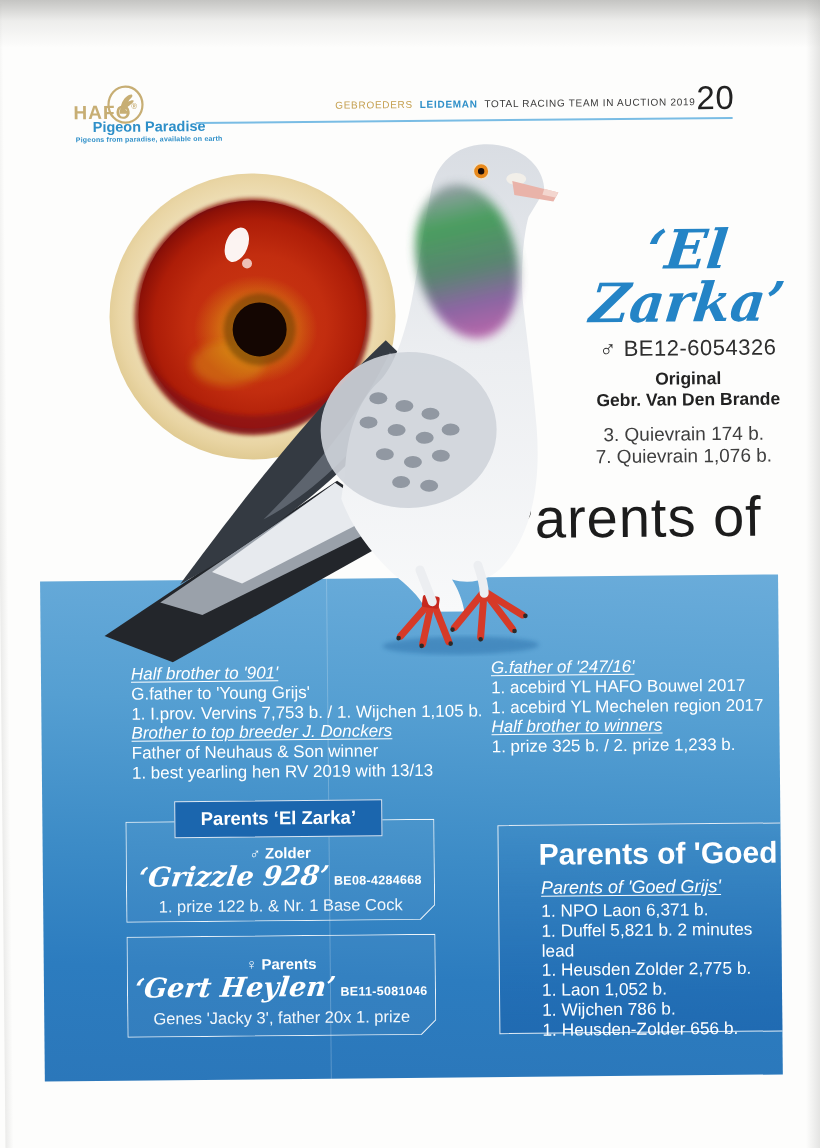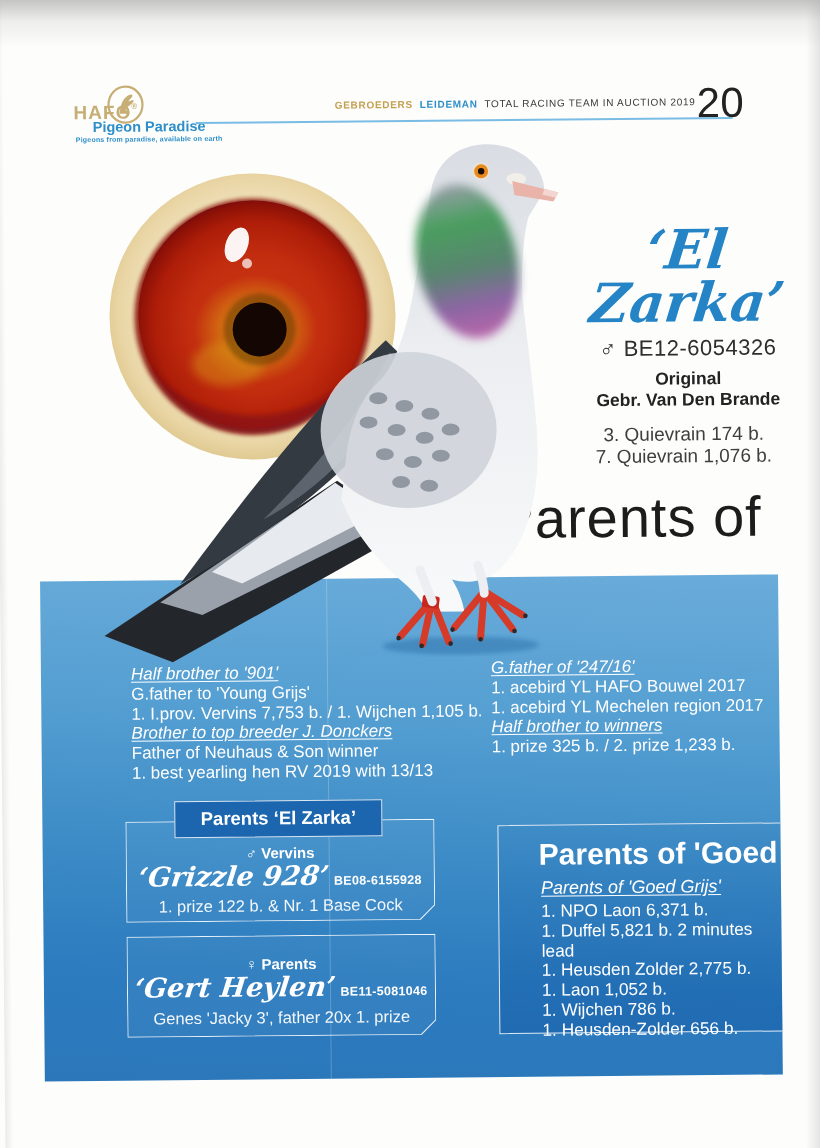--- a/index.html
+++ b/index.html
@@ -19,23 +19,23 @@
   .scan-right{right:0;top:0;width:14px;height:1148px;
     background:linear-gradient(90deg,rgba(255,255,255,0),rgba(170,170,168,.30));}
   .scan-left{left:0;top:0;width:8px;height:1148px;
     background:linear-gradient(90deg,rgba(180,180,178,.25),rgba(255,255,255,0));}
   
   .brand-word{left:78px;top:99px;font-size:19px;font-weight:bold;letter-spacing:1px;color:#c7ae74;}
   .brand-reg{font-size:8px;vertical-align:top;}
   .brand-sub{left:97px;top:116px;font-size:14.5px;font-weight:bold;color:#2e8fc8;}
   .brand-tag{left:80px;top:133px;font-size:7px;font-weight:bold;color:#2e8fc8;letter-spacing:.2px;}
   .auction-title{left:0px;top:99px;width:700px;text-align:right;font-size:10px;letter-spacing:.7px;color:#3b3b3b;font-weight:500;}
-  .auction-title .gold{color:#c49f4e;font-weight:bold;}
+  .auction-title .gold{color:#c49f4e;font-weight:normal;}
   .auction-title .blue{color:#2e8fc8;font-weight:bold;}
-  .page-num{left:701px;top:82px;font-size:42px;color:#222;letter-spacing:.5px;}
+  .page-num{left:701px;top:82px;font-size:33px;color:#222;letter-spacing:.5px;}
   .head-rule{left:200px;top:120px;width:537px;height:2px;background:#79bce4;}
   
   .script{font-family:"DejaVu Serif", serif;font-style:italic;font-weight:bold;display:inline-block;transform:skewX(-7deg);}
   .bird-name{left:575px;top:226px;width:230px;text-align:center;color:#2484c6;line-height:.98;}
   .bird-name .l1{font-size:54px;}
   .bird-name .l2{font-size:54px;}
   .ring-row{left:555px;top:337px;width:270px;text-align:center;font-size:22px;color:#2e2e2e;letter-spacing:.5px;}
   .ring-row .sex{font-weight:bold;font-size:23px;}
   .original{left:555px;top:371px;width:270px;text-align:center;font-size:17.5px;font-weight:bold;color:#222;line-height:1.18;}
   .results{left:545px;top:426px;width:280px;text-align:center;font-size:19px;color:#3f3f3f;line-height:1.18;}
@@ -130,24 +130,24 @@
     <div class="em">Half brother to winners</div>
     <div>1. prize 325 b. / 2. prize 1,233 b.</div>
   </div>
 
   <div class="abs band">Parents ‘El Zarka’</div>
 
   <div class="abs pbox father-box">
     <svg class="border" width="309" height="101" viewBox="0 0 309 101">
       <path d="M0.5,0.5 H308.5 V86 L294,100.5 H0.5 Z" fill="rgba(255,255,255,0.04)" stroke="rgba(255,255,255,0.9)" stroke-width="1"></path>
     </svg>
-    <div class="sexlabel" style="top:24px;"><span>♂</span> <span>Vervins</span></div>
+    <div class="sexlabel" style="top:24px;"><span>♂</span> <span>Zolder</span></div>
     <div class="namerow" style="top:40px;">
       <span class="script nm">‘Grizzle 928’</span>
-      <span class="rg">BE08-6155928</span>
+      <span class="rg">BE08-4284668</span>
     </div>
     <div class="noteline" style="top:76px;">1. prize 122 b. &amp; Nr. 1 Base Cock</div>
   </div>
 
   <div class="abs pbox mother-box">
     <svg class="border" width="309" height="101" viewBox="0 0 309 101">
       <path d="M0.5,0.5 H308.5 V86 L294,100.5 H0.5 Z" fill="rgba(255,255,255,0.04)" stroke="rgba(255,255,255,0.9)" stroke-width="1"></path>
     </svg>
     <div class="sexlabel" style="top:20px;"><span>♀</span> <span>Parents</span></div>
     <div class="namerow" style="top:36px;">

